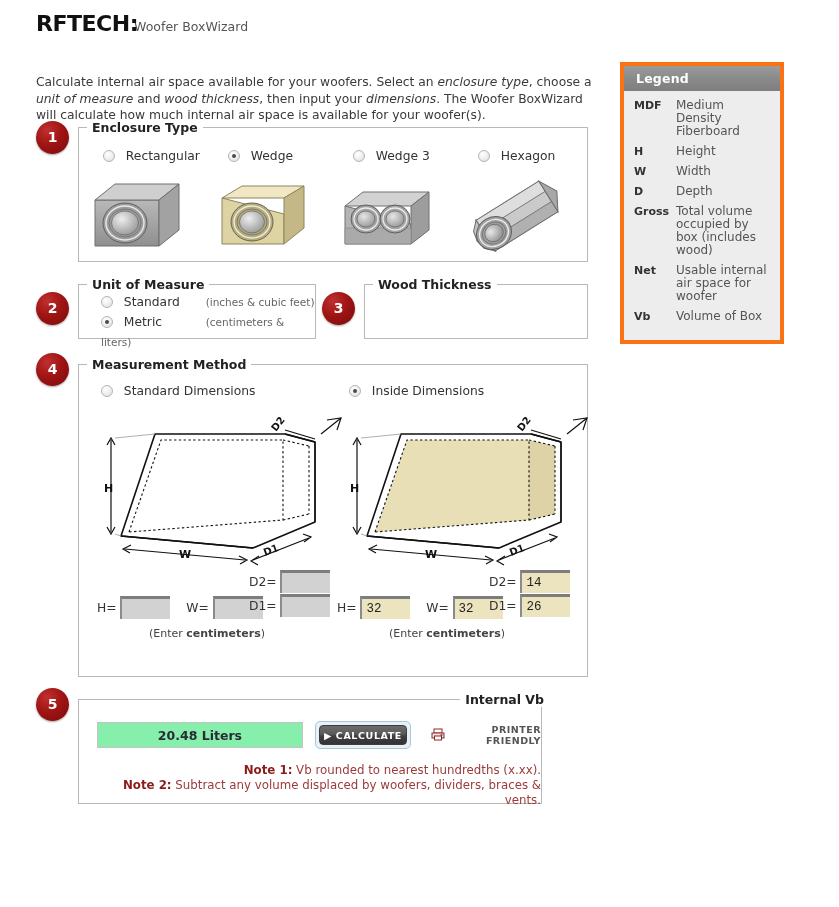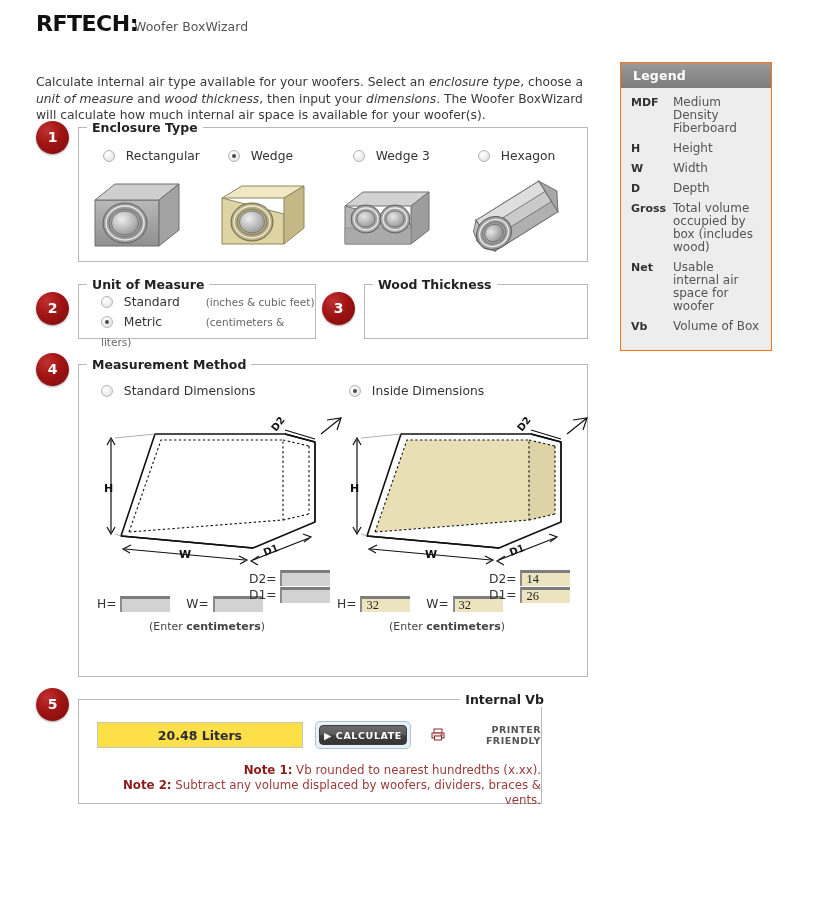--- a/index.html
+++ b/index.html
@@ -50,22 +50,22 @@
     line-height: 16.5px;
     color: #3a3a3a;
   }
   .intro i { font-style: italic; }
 
   
   .legend {
     position: absolute;
     left: 620px;
     top: 62px;
-    width: 152px;
-    border: 1px solid #f97316;
+    width: 164px;
+    border: 4px solid #f97316;
     background: #ededed;
     box-sizing: border-box;
   }
   .legend-head {
     background: linear-gradient(to bottom, #9b9b9b 0%, #8a8a8a 50%, #7e7e7e 100%);
     color: #ffffff;
     font-weight: bold;
     font-size: 12.5px;
     padding: 5px 0 5px 12px;
     letter-spacing: 0.2px;
@@ -207,27 +207,27 @@
   .inputs-area {
     position: relative;
     height: 78px;
   }
   .input-cluster { position: absolute; top: 0; }
   .input-cluster.left { left: 18px; }
   .input-cluster.right { left: 258px; }
 
   .fld {
     display: inline-block;
-    height: 16px;
+    height: 23px;
     width: 50px;
     border: none;
     border-top: 3px solid #7d7d7d;
     border-left: 2px solid #8b8b8b;
     background: #d2d2d2;
-    font-family: Liberation Serif, serif;
+    font-family: Liberation Mono, monospace;
     font-size: 12.5px;
     color: #222222;
     padding: 0 4px;
     box-sizing: border-box;
     vertical-align: middle;
     outline: none;
     box-shadow: 1px 1px 0 rgba(255,255,255,0.75);
   }
   .fld.filled { background: #ece3bf; }
   .lbl-eq {
@@ -252,21 +252,21 @@
   #panel-vb { left: 78px; top: 692px; width: 464px; height: 112px; text-align: right; }
   .vb-row {
     display: flex;
     align-items: center;
     padding: 14px 0 0 18px;
   }
   .vb-result {
     width: 240px;
     height: 26px;
     border: 1px solid #c4c4c4;
-    background: #fde047;
+    background: #86efac;
     font-weight: bold;
     font-size: 12.5px;
     color: #2b2b35;
     display: flex;
     align-items: center;
     justify-content: center;
     box-sizing: border-box;
   }
   .calc-wrap {
     margin-left: 12px;
@@ -314,21 +314,21 @@
 </style>
 </head>
 <body>
 
 <div class="header">
   <span class="logo-rftech">RFTECH:</span>
   <span class="logo-sub">Woofer BoxWizard</span>
 </div>
 
 <p class="intro">
-  <span>Calculate internal air type available for your woofers. Select an </span><i>enclosure type</i><span>, choose a </span><i>unit of measure</i><span> and </span><i>wood thickness</i><span>, then input your </span><i>dimensions</i><span>. The Woofer BoxWizard will calculate how much internal air space is available for your woofer(s).</span>
+  <span>Calculate internal air space available for your woofers. Select an </span><i>enclosure type</i><span>, choose a </span><i>unit of measure</i><span> and </span><i>wood thickness</i><span>, then input your </span><i>dimensions</i><span>. The Woofer BoxWizard will calculate how much internal air space is available for your woofer(s).</span>
 </p>
 
 <div class="legend">
   <div class="legend-head">Legend</div>
   <div class="legend-body">
     <div class="legend-row">
       <div class="legend-term">MDF</div>
       <div class="legend-def">Medium Density Fiberboard</div>
     </div>
     <div class="legend-row">

